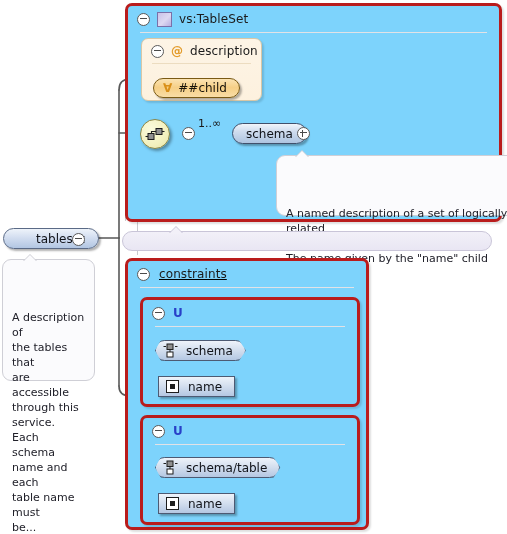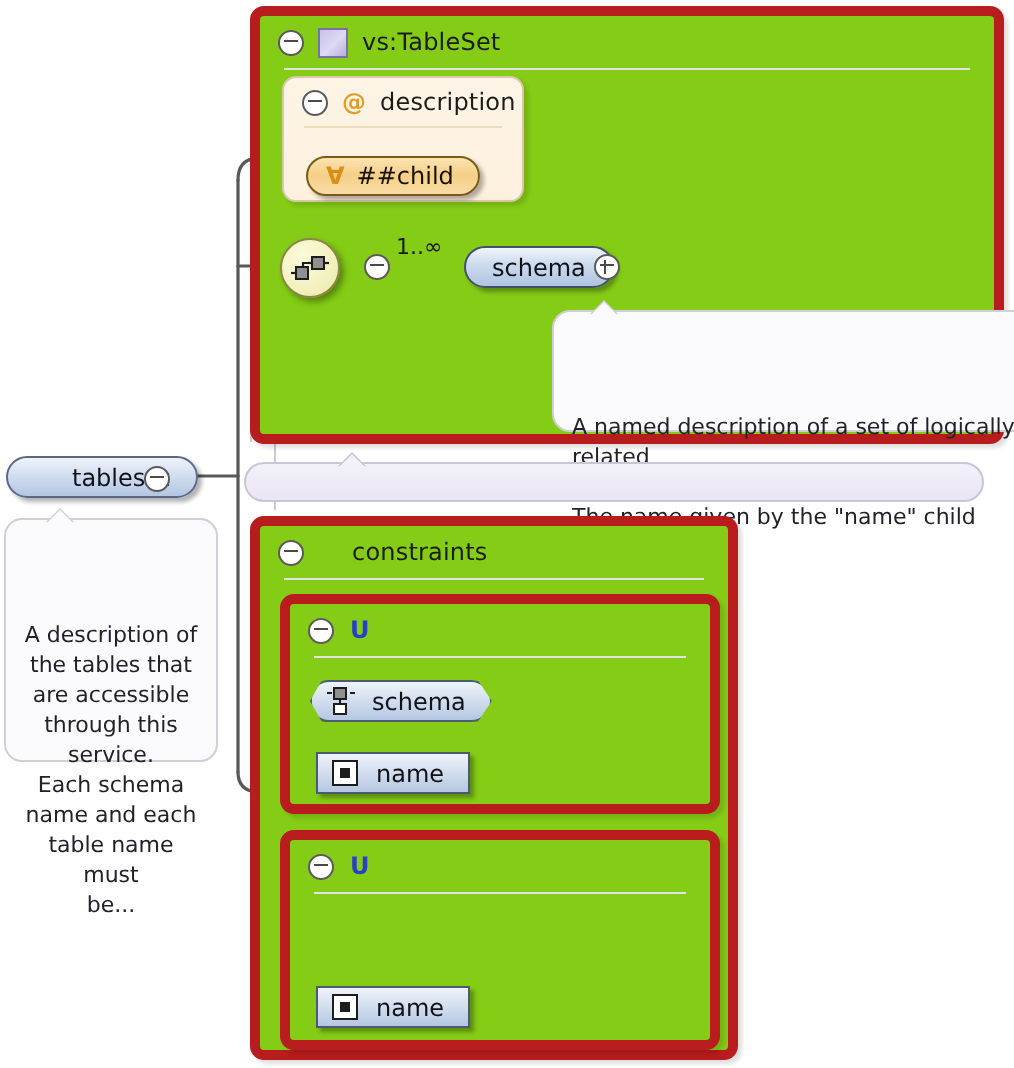--- a/index.html
+++ b/index.html
@@ -13,23 +13,23 @@
   }
   .canvas{position:absolute;left:0;top:0;width:507px;height:534px;}
 
   
   .wires{position:absolute;left:0;top:0;width:507px;height:534px;pointer-events:none;}
 
   
   .box{
     position:absolute;
     box-sizing:border-box;
-    border:5px solid #b91c1c;
+    border:3px solid #b91c1c;
     border-radius:7px;
-    background:#84cc16;
+    background:#7dd3fc;
     box-shadow:2px 2px 2px rgba(0,0,0,.13);
   }
 
   .box-head{
     position:absolute;left:0;top:0;right:0;height:26px;
     display:flex;align-items:center;
     padding-left:9px;
     box-sizing:border-box;
   }
   .head-rule{
@@ -252,42 +252,42 @@
 tables.
 The name given by the "name" child element must
 be unique...</span>
   </div>
 
   <div class="pill plain" style="left:3px;top:228px;">
     <span>tableset</span>
   </div>
   <div class="ctl" style="position:absolute;left:72px;top:233px;"></div>
 
-  <div class="doc" style="left:2px;top:259px;width:107px;height:122px;text-align:center;">
+  <div class="doc" style="left:2px;top:259px;width:93px;height:122px;">
     <div class="nub-tri" style="left:20px;border-bottom:7px solid #cfcfd6;"></div>
     <div class="nub-tri" style="left:20px;top:-5px;border-bottom:7px solid #fbfbfd;"></div>
     <span>A description of
 the tables that
 are accessible
 through this
 service.
 Each schema
 name and each
 table name must
 be...</span>
   </div>
 
   <div class="doc lav" style="left:122px;top:231px;width:370px;height:20px;padding:2px 9px;line-height:16px;">
     <div class="nub-tri" style="left:46px;border-bottom:7px solid #c9c5d8;"></div>
     <div class="nub-tri" style="left:46px;top:-5px;border-bottom:7px solid #f2f0f8;"></div>
     <span>The set of tables hosted by a resource.</span>
   </div>
 
   <div class="box" style="left:125px;top:258px;width:244px;height:272px;">
-    <div class="box-head" style="gap:24px;">
+    <div class="box-head" style="gap:9px;text-decoration:underline;">
       <div class="ctl"></div>
       <div class="head-label">constraints</div>
     </div>
     <div class="head-rule"></div>
   </div>
 
   <div class="box" style="left:140px;top:297px;width:220px;height:110px;">
     <div class="box-head" style="gap:8px;">
       <div class="ctl"></div>
       <div class="u-glyph">U</div>
@@ -317,20 +317,32 @@
   </div>
 
   <div class="box" style="left:140px;top:415px;width:220px;height:110px;">
     <div class="box-head" style="gap:8px;">
       <div class="ctl"></div>
       <div class="u-glyph">U</div>
     </div>
     <div class="head-rule"></div>
   </div>
 
+  <div class="selpill" style="left:155px;top:457px;">
+    <svg width="16" height="15" viewBox="0 0 16 15">
+      <g stroke="#1d1d1d" stroke-width="1" fill="none">
+        <path d="M0.5 3.5 L3 3.5"></path>
+          <path d="M12 3.5 L14.5 3.5"></path>
+        <path d="M7 6 L7 10"></path>
+      </g>
+      <rect x="4" y="1" width="6" height="5.5" fill="#8f8f8f" stroke="#1d1d1d" stroke-width="1"></rect>
+      <rect x="4" y="9" width="6" height="5" fill="#ffffff" stroke="#1d1d1d" stroke-width="1"></rect>
+    </svg>
+    <span>schema/table</span>
+  </div>
 
   <div class="fieldpill" style="left:158px;top:493px;">
     <svg width="15" height="15" viewBox="0 0 15 15">
       <rect x="1.5" y="1.5" width="12" height="12" fill="#ffffff" stroke="#1d1d1d" stroke-width="1"></rect>
       <rect x="5" y="5" width="5" height="5" fill="#1d1d1d"></rect>
     </svg>
     <span>name</span>
   </div>
 
 </div>

